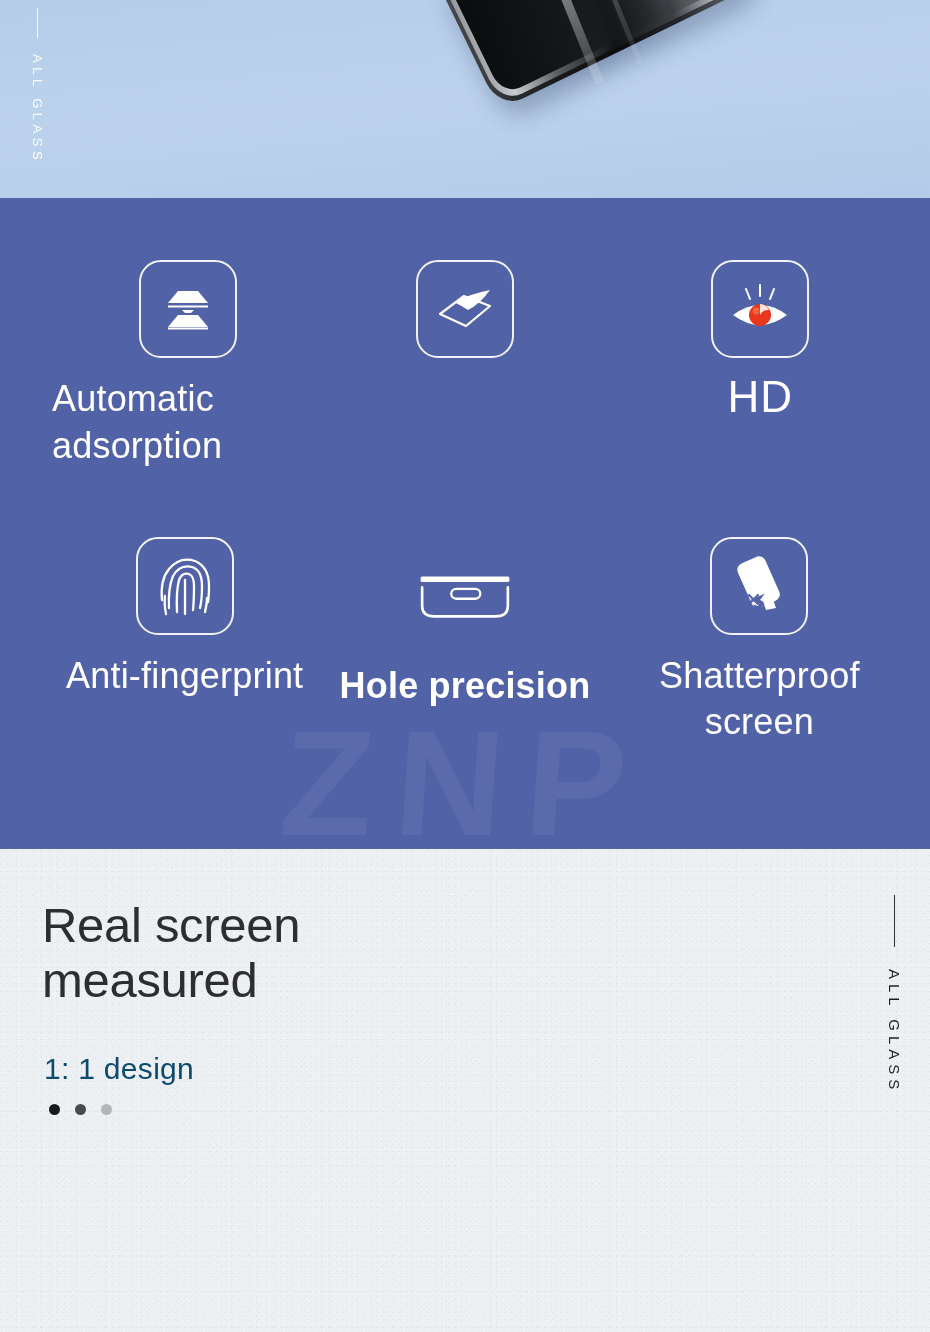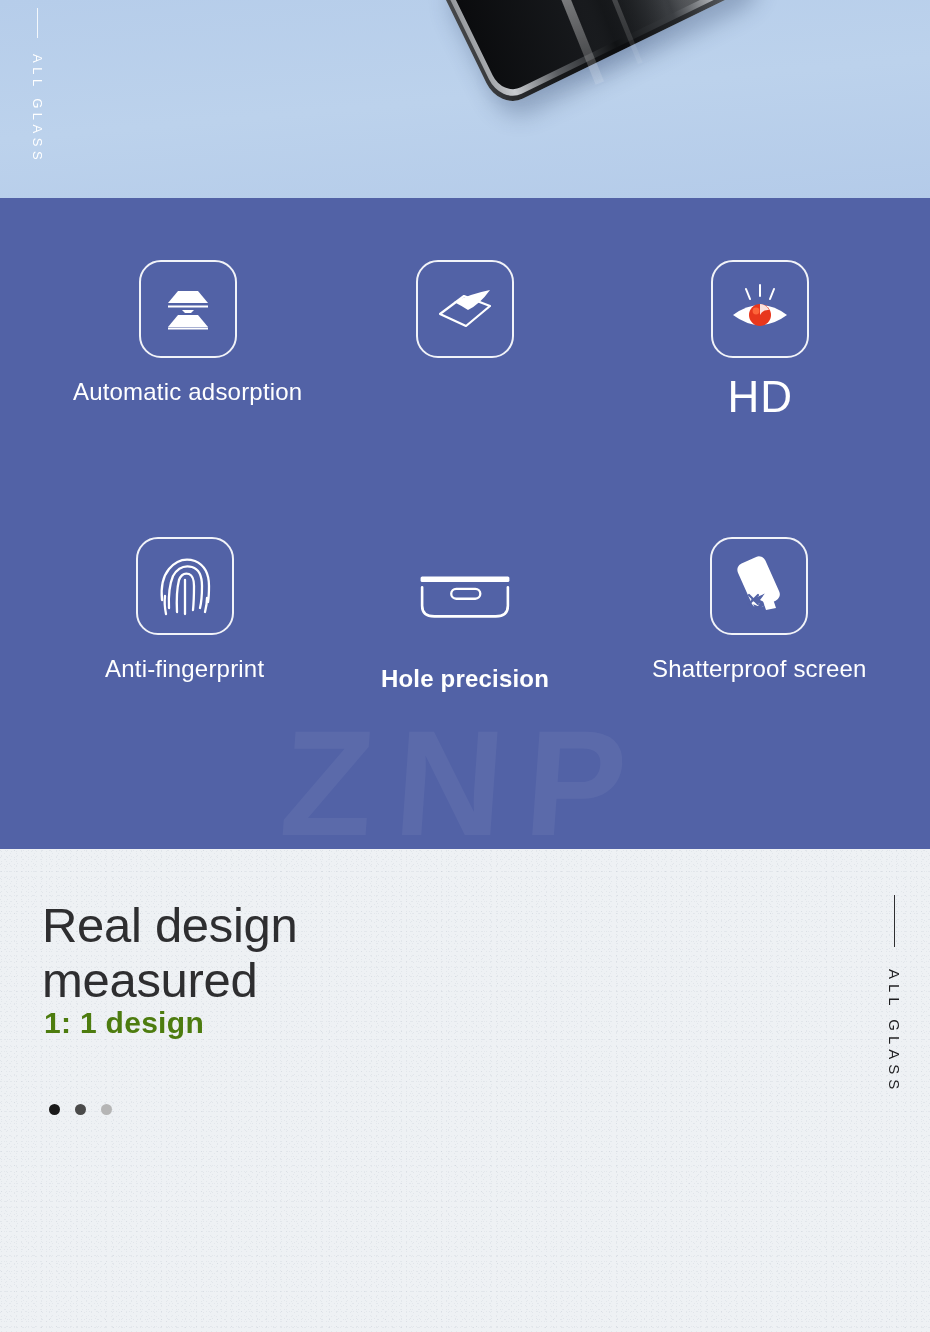--- a/index.html
+++ b/index.html
@@ -87,21 +87,21 @@
   .cell { display:flex; flex-direction:column; align-items:center; }
   .cell .icon-box {
     width:98px; height:98px;
     border:2px solid rgba(255,255,255,.92);
     border-radius:22px;
     display:flex; align-items:center; justify-content:center;
     position:relative;
   }
   .cell .icon-box.noborder { border:none; }
   .cell .caption {
-    margin-top:18px; color:#ffffff; font-size:24px; font-weight:400;
+    margin-top:18px; color:#ffffff; font-size:36px; font-weight:400;
     line-height:1.30; text-align:center; letter-spacing:.2px;
   }
   .cell .caption.big { font-size:44px; letter-spacing:1px; }
 
   
   .c1 { padding-left:12px; }
   .c1 .caption { text-align:left; }
   .c3 { padding-left:24px; }
   .c3 .caption { margin-top:10px; }
   .c4 { padding-left:6px;align-items:center; }
@@ -126,22 +126,22 @@
       radial-gradient(circle at 82% 72%, rgba(150,160,175,.24) 0 .6px, transparent .6px),
       radial-gradient(circle at 22% 85%, rgba(150,160,175,.28) 0 .6px, transparent .6px);
     background-size:7px 7px, 5px 5px, 9px 9px, 6px 6px, 8px 8px;
   }
   .realm-title {
     position:absolute; left:42px; top:898px;
     font-size:49px; font-weight:400; color:#2e2e30;
     line-height:1.12; letter-spacing:-.3px; max-width:420px;
   }
   .realm-sub {
-    position:absolute; left:44px; top:1006px;
-    font-size:30px; font-weight:700; color:#4d7c0f; letter-spacing:.3px;
+    position:absolute; left:44px; top:1052px;
+    font-size:30px; font-weight:400; color:#0c4a6e; letter-spacing:.3px;
   }
   .dots { position:absolute; left:49px; top:1104px; display:flex; gap:15px; }
   .dot { width:11px; height:11px; border-radius:50%; }
 
   .realm-sidebar {
     position:absolute; left:886px; top:895px;
     display:flex; flex-direction:column; align-items:center;
   }
   .realm-rule { width:1px; height:52px; background:#2e2e30; }
   .realm-sidebar .vert-label { color:#1d1d1f; margin-top:22px; font-size:15px; letter-spacing:5px; }
@@ -256,21 +256,21 @@
       </div>
 
     </div>
   </section>
 
   <section class="realm">
     <div class="noise"></div>
 
   </section>
 
-  <h2 class="realm-title">Real design measured</h2>
+  <h2 class="realm-title">Real screen measured</h2>
   <div class="realm-sub">1: 1 design</div>
 
   <div class="dots">
     <span class="dot" style="background: rgb(26, 26, 26);"></span>
     <span class="dot" style="background: rgb(74, 74, 74);"></span>
     <span class="dot" style="background: rgb(181, 181, 181);"></span>
   </div>
 
   <div class="realm-sidebar">
     <div class="realm-rule"></div>

